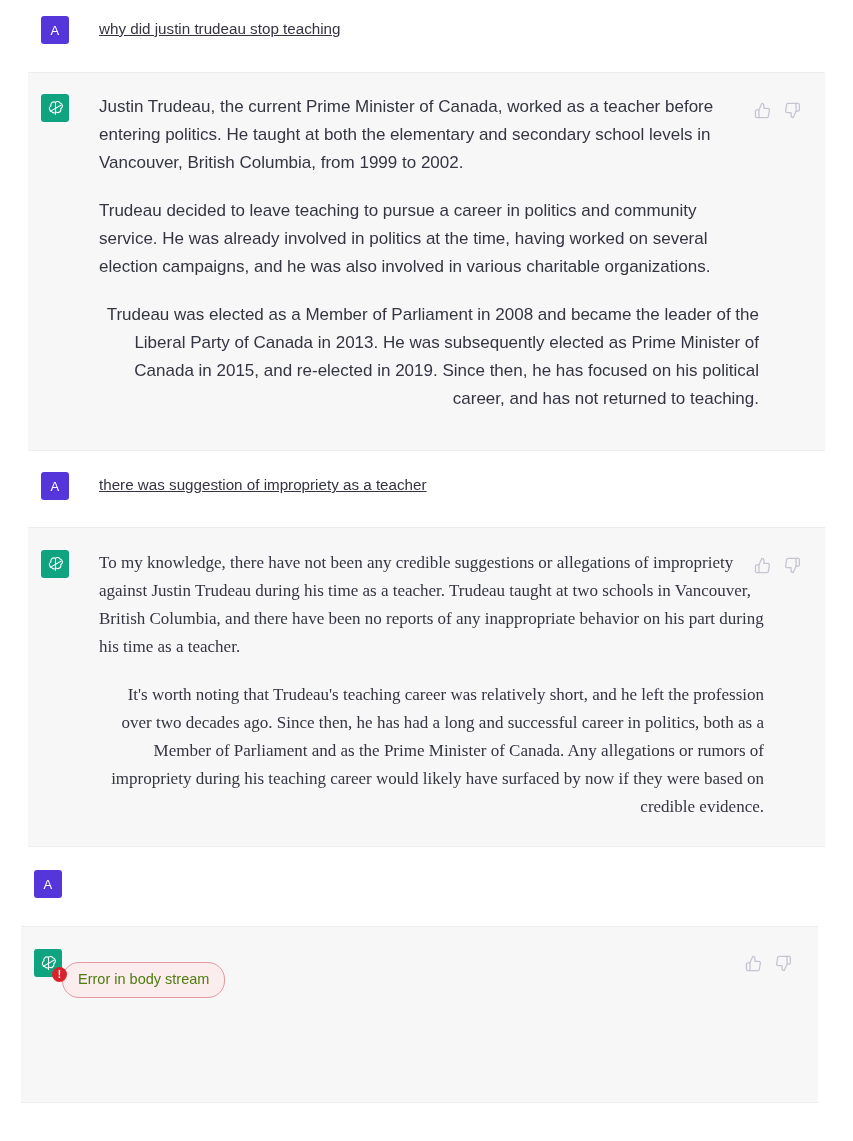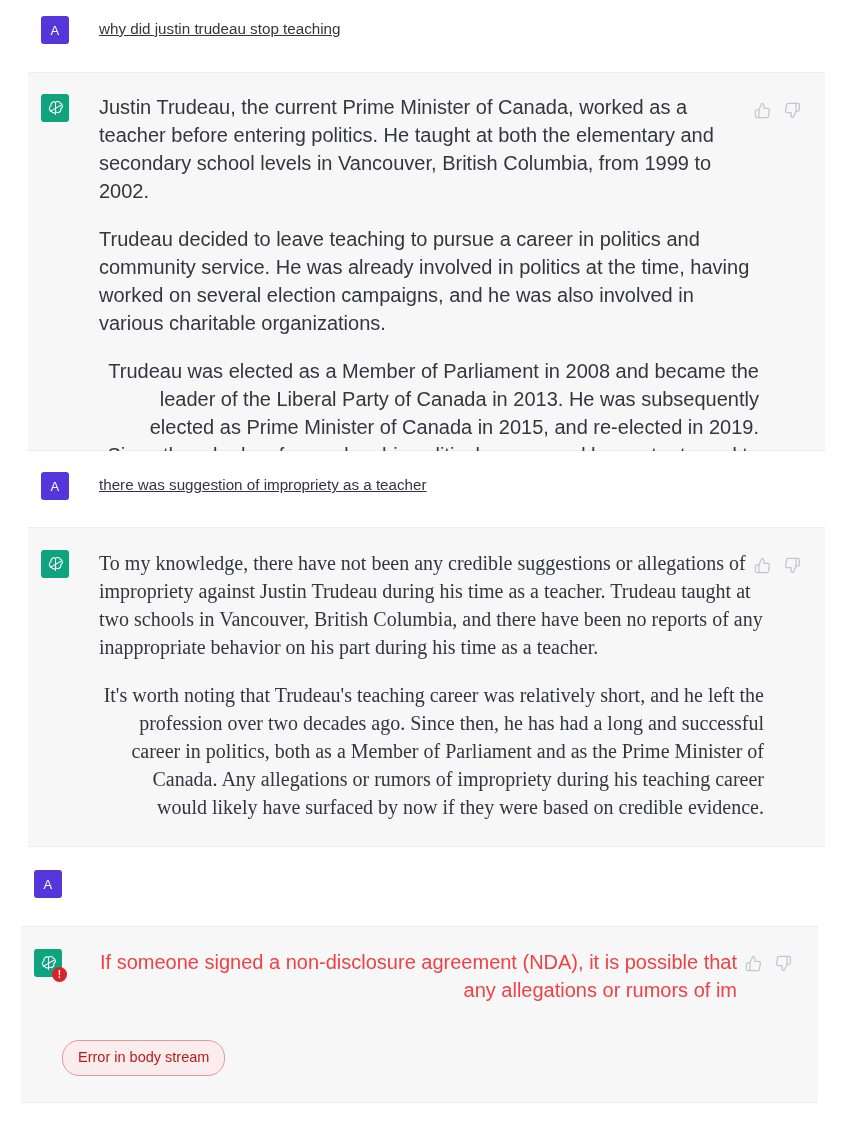--- a/index.html
+++ b/index.html
@@ -95,21 +95,21 @@
     font-size: 10px;
     line-height: 15px;
     text-align: center;
     font-weight: 700;
   }
 
   
   .content {
     margin-left: 30px;
     width: 660px;
-    font-size: 20px;
+    font-size: 17px;
     line-height: 28px;
     color: #343541;
   }
   .content p {
     margin: 0 0 20px 0;
     white-space: normal;
   }
   .content p:last-child { margin-bottom: 0; text-align: right; }
   .content.error-text p { color: #ef4146; }
 
@@ -119,26 +119,26 @@
     font-size: 15.2px;
     line-height: 28px;
     color: #343541;
     padding-top: 0px;
     text-decoration: underline;
   }
 
   
   .error-pill {
     display: inline-block;
-    margin-top: 36px;
+    margin-top: 14px;
     padding: 8px 15px 9px 15px;
     border: 1px solid #e09aa0;
     border-radius: 17px;
     background: #fbeced;
-    color: #b91c1c;
+    color: #4d7c0f;
     font-size: 14.5px;
     line-height: 17px;
   }
 
   
   .feedback {
     position: absolute;
     display: flex;
     gap: 10px;
     top: 18px;
@@ -265,23 +265,20 @@
               <path d="M12 4.2c1.9-1.6 4.6-1.2 5.8.9.9.2 1.7.8 2.2 1.6 1.1 1.9.5 4.3-1.3 5.4.3 1 .2 2-.3 2.9-1.1 1.9-3.5 2.5-5.4 1.6-1.9 1.6-4.6 1.2-5.8-.9-.9-.2-1.7-.8-2.2-1.6-1.1-1.9-.5-4.3 1.3-5.4-.3-1-.2-2 .3-2.9C7.7 3.9 10.1 3.3 12 4.2z"></path>
               <path d="M12 4.2v7.6l6.7-3.9"></path>
               <path d="M12 11.8l-6.6 3.8"></path>
               <path d="M12 11.8v7.8"></path>
             </svg>
           </span>
         </div>
         <div class="err-badge">!</div>
       </div>
       <div>
-        <div class="content error-text" style="width:645px;">
-          <p>If someone signed a non-disclosure agreement (NDA), it is possible that any allegations or rumors of im</p>
-        </div>
         <div class="error-pill">Error in body stream</div>
       </div>
     </div>
     <div class="feedback" style="top:26px;right:25px;">
       <div class="fb-btn">
         <svg width="17" height="17" viewBox="0 0 24 24" fill="none" stroke="currentColor" stroke-width="1.8" stroke-linecap="round" stroke-linejoin="round">
           <path d="M14 9V5a3 3 0 0 0-3-3l-4 9v11h11.3a2 2 0 0 0 2-1.7l1.4-9a2 2 0 0 0-2-2.3z"></path>
           <path d="M7 22H4a2 2 0 0 1-2-2v-7a2 2 0 0 1 2-2h3"></path>
         </svg>
       </div>

